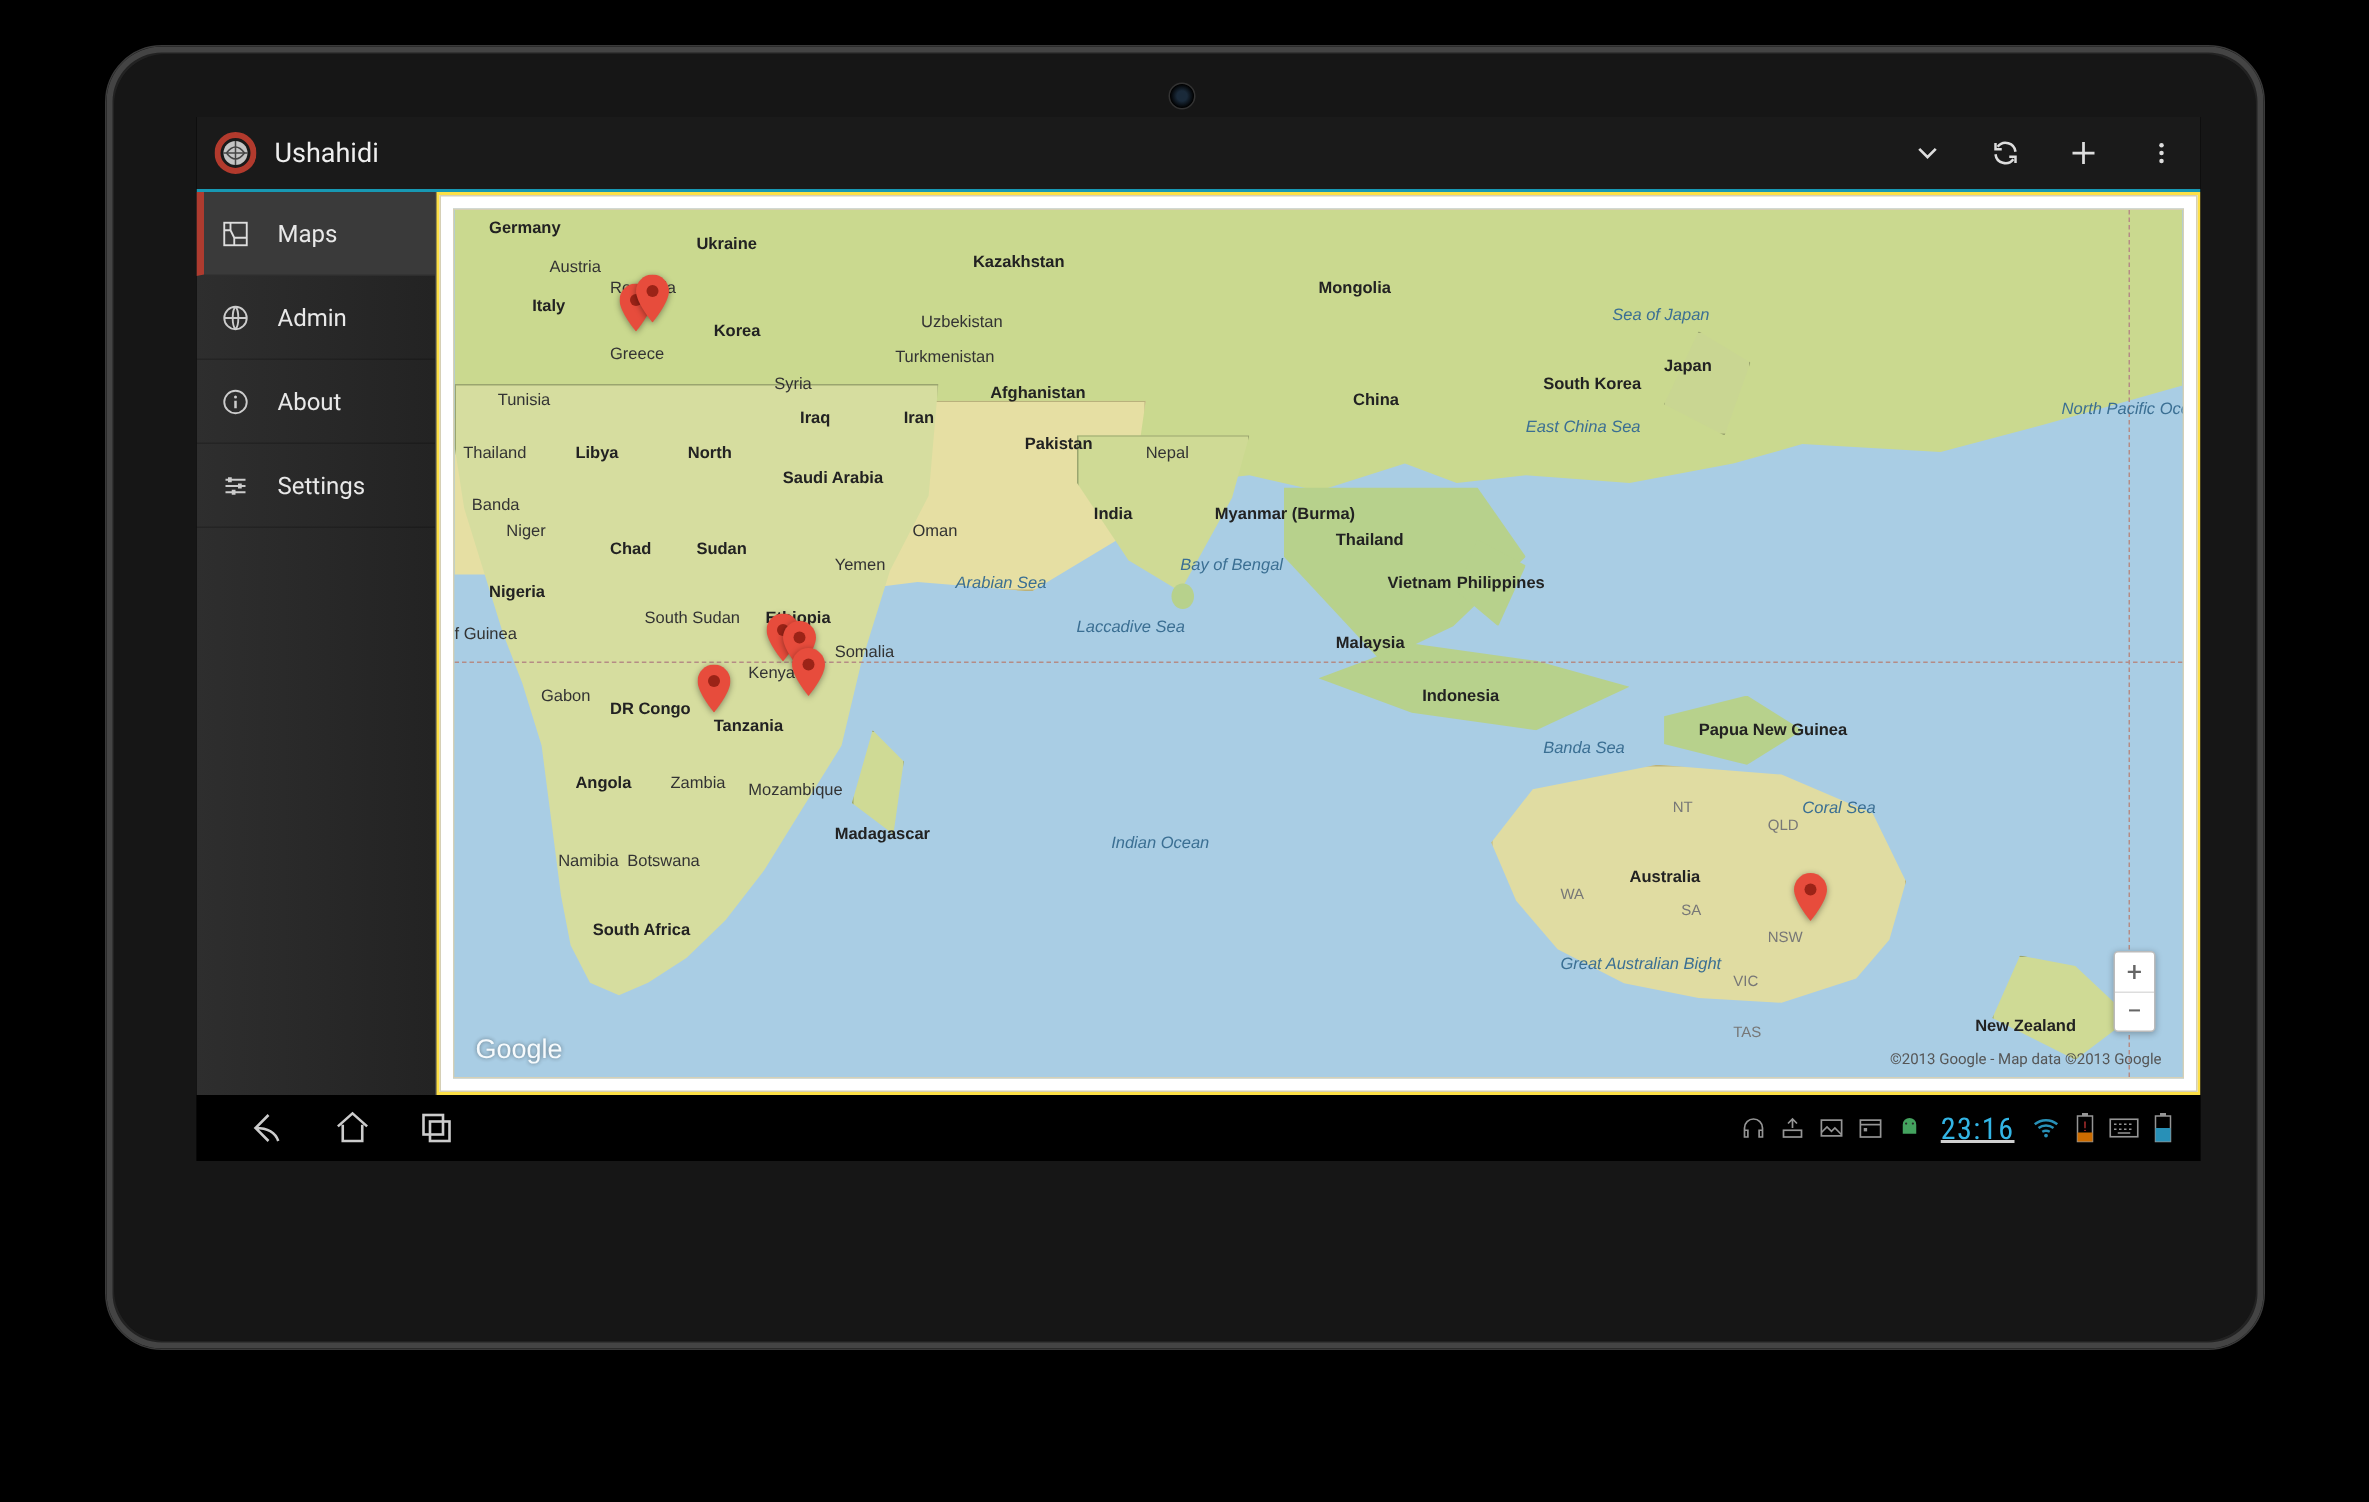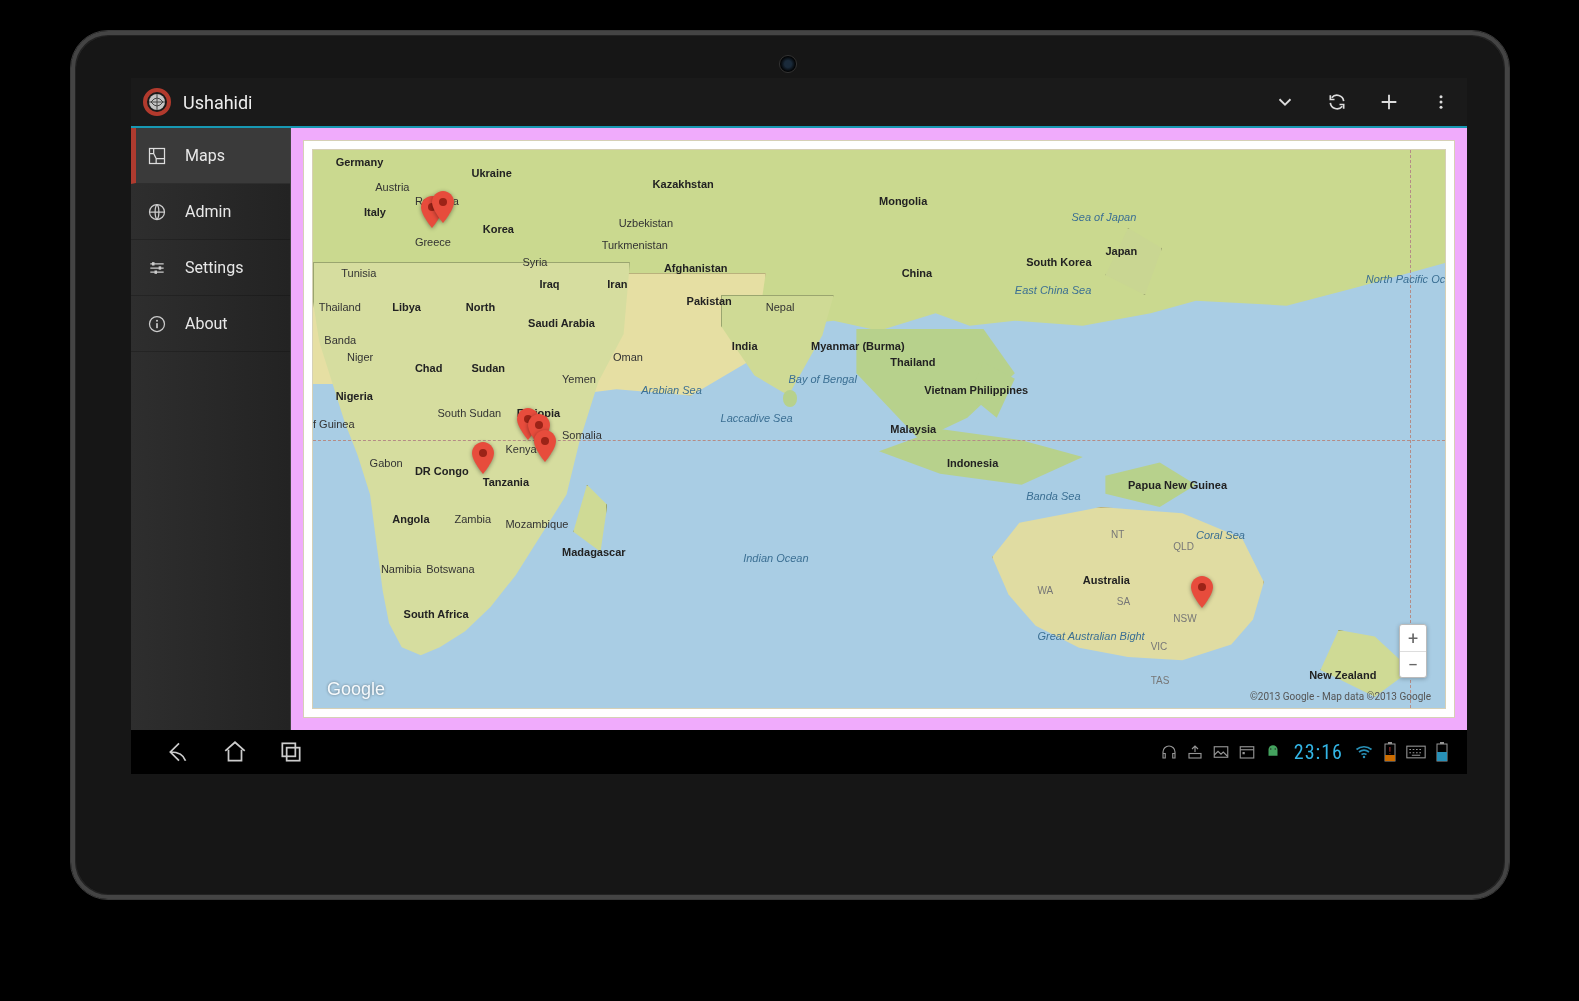--- a/index.html
+++ b/index.html
@@ -98,22 +98,22 @@
     padding-left: 9px;
   }
   .sidebar-item .side-icon {
     width: 24px; height: 24px; margin-right: 16px;
     display: flex; align-items: center; justify-content: center;
     color: #dcdcdc;
   }
   
   .map-panel {
     flex: 1;
-    background: #f0abfc;
-    padding: 12px;
+    background: #fde047;
+    padding: 2px;
     position: relative;
     border-left: 1px solid #444;
   }
   .map-frame {
     background: #fff;
     width: 100%;
     height: 100%;
     border: 1px solid #d6d0b6;
     position: relative;
     overflow: hidden;
@@ -209,20 +209,21 @@
   .map-attr { position:absolute; right:14px; bottom:6px; font-size:10px; color:#555; }
   
   .navbar {
     position: absolute;
     bottom: 0; left: 0; right: 0;
     height: 44px;
     background: #000;
     display: flex;
     align-items: center;
     color: #d0d0d0;
+    text-decoration: underline;
   }
   .navbar .nav-left { display:flex; padding-left:20px; }
   .nav-btn { width:56px; height:44px; display:flex; align-items:center; justify-content:center; cursor:pointer; }
   .navbar .spacer { flex:1; }
   .status-area { display:flex; align-items:center; padding-right:12px; }
   .status-icon { width:26px; height:44px; display:flex; align-items:center; justify-content:center; opacity:.8; }
   .clock { color:#33b5e5; font-size:20px; letter-spacing:1px; padding:0 8px; font-family: "Roboto Condensed", Roboto, sans-serif; }
 </style>
 </head>
 <body>
@@ -286,37 +287,37 @@
           <svg width="20" height="20" viewBox="0 0 24 24">
               <circle cx="12" cy="12" r="9" fill="none" stroke="#ccc" stroke-width="1.5"></circle>
               <path d="M3 12h18M12 3c3 3 3 15 0 18M12 3c-3 3-3 15 0 18" fill="none" stroke="#ccc" stroke-width="1.5"></path>
             </svg>
         </span>
         <span>Admin</span>
       </div>
       <div class="sidebar-item">
         <span class="side-icon">
           <svg width="20" height="20" viewBox="0 0 24 24">
+              <circle cx="12" cy="12" r="9" fill="none" stroke="#ccc" stroke-width="1.5"></circle>
+              <circle cx="12" cy="8" r="1.2" fill="#ccc"></circle>
+              <rect x="11" y="11" width="2" height="6" fill="#ccc"></rect>
+            </svg>
+        </span>
+        <span>About</span>
+      </div>
+      <div class="sidebar-item">
+        <span class="side-icon">
+          <svg width="20" height="20" viewBox="0 0 24 24">
               <path d="M4 7h16M4 12h16M4 17h16" stroke="#ccc" stroke-width="1.5"></path>
               <rect x="6" y="5" width="3" height="4" fill="#ccc"></rect>
               <rect x="14" y="10" width="3" height="4" fill="#ccc"></rect>
               <rect x="9" y="15" width="3" height="4" fill="#ccc"></rect>
             </svg>
         </span>
         <span>Settings</span>
-      </div>
-      <div class="sidebar-item">
-        <span class="side-icon">
-          <svg width="20" height="20" viewBox="0 0 24 24">
-              <circle cx="12" cy="12" r="9" fill="none" stroke="#ccc" stroke-width="1.5"></circle>
-              <circle cx="12" cy="8" r="1.2" fill="#ccc"></circle>
-              <rect x="11" y="11" width="2" height="6" fill="#ccc"></rect>
-            </svg>
-        </span>
-        <span>About</span>
       </div>
     </div>
 
     <div class="map-panel">
       <div class="map-frame">
         <div class="map-viewport">
           <div class="ocean"></div>
           <div class="eurasia"></div>
           <div class="mideast"></div>
           <div class="sahara"></div>

